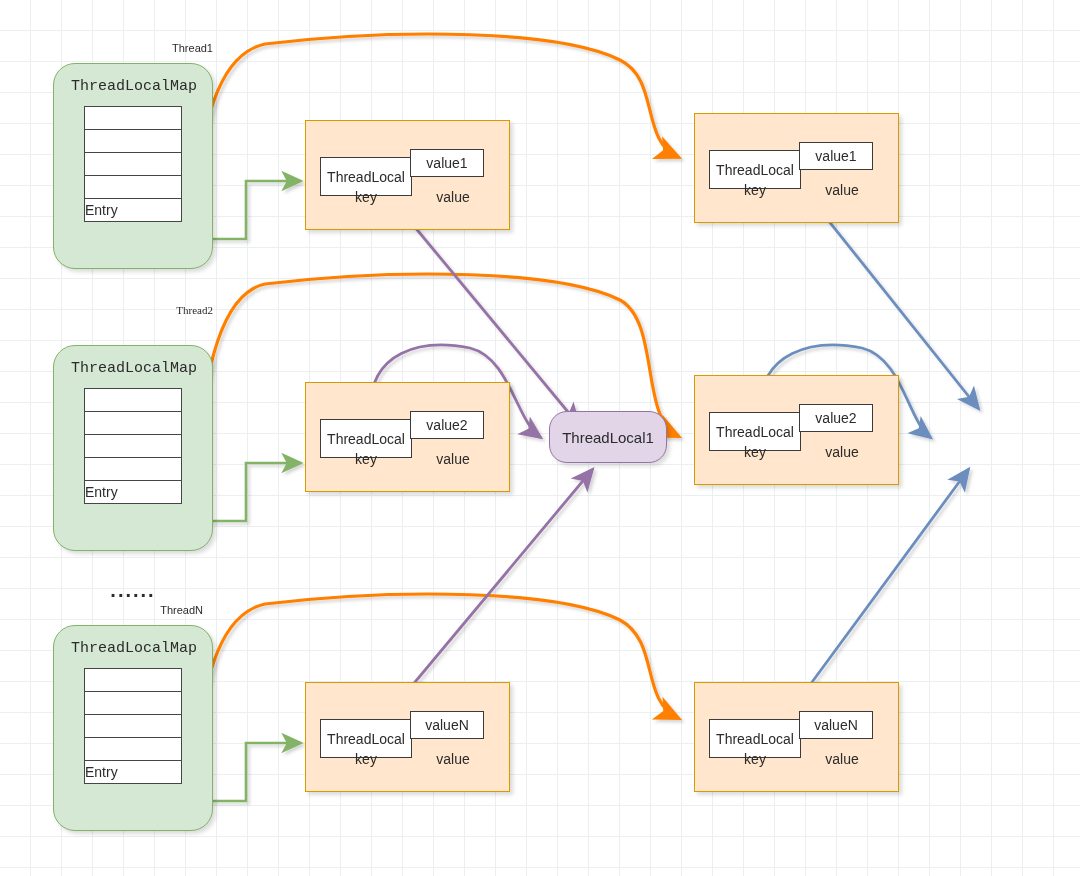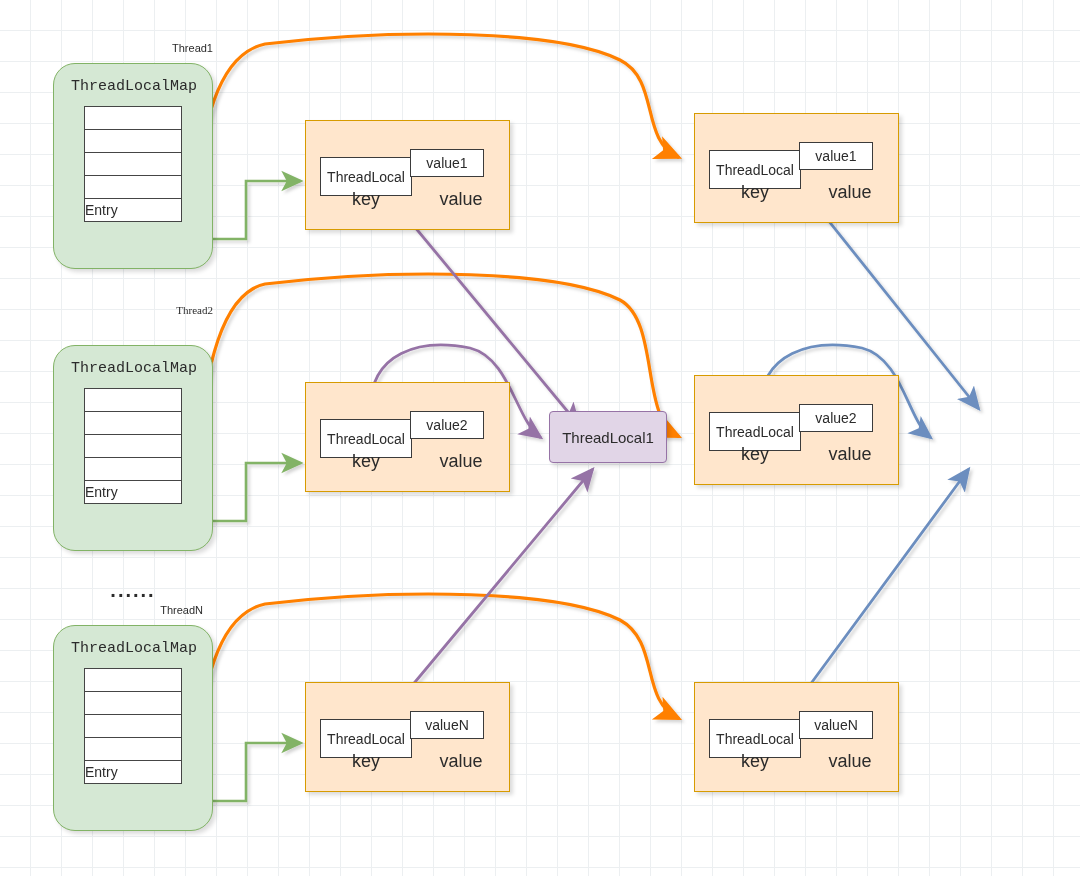--- a/index.html
+++ b/index.html
@@ -108,33 +108,33 @@
     justify-content: center;
     font-size: 14px;
     color: #2b2b2b;
     white-space: nowrap;
   }
   .cell.key  { left: 14px;  top: 36px; width: 92px; height: 39px; }
   .cell.val  { left: 104px; top: 28px; width: 74px; height: 28px; }
   .cap {
     position: absolute;
     top: 68px;
-    font-size: 18px;
+    font-size: 14px;
     color: #2b2b2b;
     text-align: center;
   }
   .cap.key  { left: 14px;  width: 92px; }
-  .cap.val  { left: 118px; width: 74px; }
+  .cap.val  { left: 110px; width: 74px; }
   
   .tl-node {
     position: absolute;
     display: flex;
     align-items: center;
     justify-content: center;
-    border-radius: 4px;
+    border-radius: 18px;
     font-size: 15px;
     color: #2b2b2b;
     box-shadow: 3px 3px 4px rgba(0,0,0,0.14);
     box-sizing: border-box;
     white-space: nowrap;
   }
   .tl-node.purple {
     background: #e1d5e7;
     border: 1px solid #9673a6;
   }

